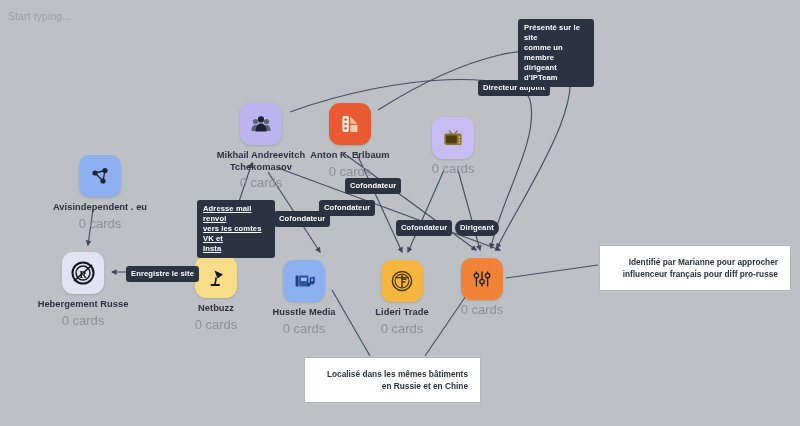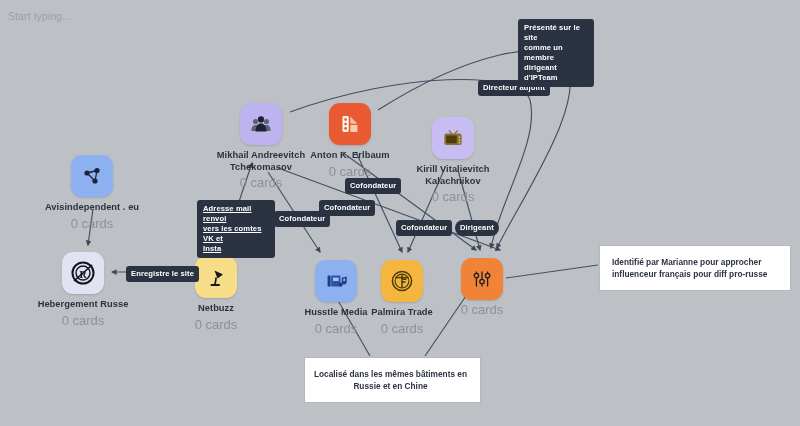--- a/index.html
+++ b/index.html
@@ -82,21 +82,21 @@
     position: absolute;
     background: #ffffff;
     color: #2b3342;
     font-size: 8.3px;
     font-weight: bold;
     line-height: 12px;
     padding: 10px 12px;
     z-index: 7;
     box-shadow: 0 0 0 1px rgba(150,155,162,.25);
   }
-  .callout.center { text-align: center; padding-left: 8px; }
+  .callout.center { text-align: right; }
 
   
   svg { display: block; }
 </style>
 </head>
 <body>
 
 <div id="canvas">
 
   <svg id="edges" viewBox="0 0 800 426">
@@ -132,21 +132,21 @@
       <path d="M 506 278 L 598 265"></path>
 
       <path d="M 332 290 L 370 356"></path>
 
       <path d="M 470 290 L 425 356"></path>
     </g>
   </svg>
 
   <div class="placeholder-text">Start typing...</div>
 
-  <div class="node" style="left:92px; top:155px;">
+  <div class="node" style="left:100px; top:155px;">
     <div class="tile" style="background:#8cb0f0;">
       <span>
         <svg width="24" height="24" viewBox="0 0 24 24">
           <circle cx="7" cy="9" r="2.6" fill="#1d2433"></circle>
           <circle cx="17" cy="6.5" r="2.6" fill="#1d2433"></circle>
           <circle cx="15" cy="17" r="2.6" fill="#1d2433"></circle>
           <path d="M7 9 L17 6.5 M17 6.5 L15 17 M15 17 L7 9" stroke="#1d2433" stroke-width="1.3" fill="none"></path>
         </svg>
       </span>
     </div>
@@ -223,25 +223,24 @@
         <svg width="24" height="24" viewBox="0 0 24 24">
           <path d="M8 4.5 L11 8 M16.5 4.5 L13.5 8" stroke="#6d5a1d" stroke-width="1.1" fill="none"></path>
           <rect x="3.4" y="7.6" width="17.2" height="11.4" rx="1.8" fill="#8a7226"></rect>
           <rect x="5.2" y="9.4" width="10.6" height="7.9" rx="1" fill="#4a3d10"></rect>
           <circle cx="18.4" cy="11.2" r="0.85" fill="#d8c88d"></circle>
           <circle cx="18.4" cy="14" r="0.85" fill="#d8c88d"></circle>
           <circle cx="18.4" cy="16.7" r="0.85" fill="#d8c88d"></circle>
         </svg>
       </span>
     </div>
-    <div class="nlabel">Kirill Vitalievitch Kalachnikov</div>
-    <div class="ncards">0 cards</div>
-  </div>
-
-  <div class="node" style="left:336px; top:260px;">
+    <div class="ncards">0 cards</div>
+  </div>
+
+  <div class="node" style="left:304px; top:260px;">
     <div class="tile" style="background:#8cb0f0;">
       <span>
         <svg width="24" height="24" viewBox="0 0 24 24">
           <rect x="3.6" y="6.4" width="3" height="11.2" rx="0.6" fill="#1e3f86"></rect>
           <rect x="7.2" y="6.4" width="9.2" height="11.2" rx="1" fill="#2a55a8"></rect>
           <rect x="9" y="8.6" width="5.6" height="3.4" fill="#a8c2f2"></rect>
           <circle cx="16.6" cy="15.6" r="2.1" fill="#1e3f86"></circle>
           <circle cx="20.4" cy="13.8" r="1.8" fill="#1e3f86"></circle>
           <path d="M18.5 15.6 L18.5 9.4 L22 8.4 L22 13.8" fill="none" stroke="#1e3f86" stroke-width="1.5"></path>
         </svg>
@@ -256,21 +255,21 @@
       <span>
         <svg width="26" height="26" viewBox="0 0 26 26">
           <circle cx="13" cy="13" r="9.6" fill="none" stroke="#4c3a07" stroke-width="1.5"></circle>
           <circle cx="13" cy="13" r="6.9" fill="none" stroke="#4c3a07" stroke-width="1.1"></circle>
           <path d="M6.3 9.6 L19.7 9.6" stroke="#4c3a07" stroke-width="1.5"></path>
           <path d="M13 6.6 L13 19.6" stroke="#4c3a07" stroke-width="1.5"></path>
           <path d="M13 11.2 L17.4 11.2 M13 14 L16.6 14" stroke="#4c3a07" stroke-width="1.4"></path>
         </svg>
       </span>
     </div>
-    <div class="nlabel">Palmira Trade</div>
+    <div class="nlabel">Lideri Trade</div>
     <div class="ncards">0 cards</div>
   </div>
 
   <div class="node" style="left:482px; top:258px;">
     <div class="tile" style="background:#f18339;">
       <span>
         <svg width="24" height="24" viewBox="0 0 24 24">
           <path d="M6.4 4.5 L6.4 19.5 M12 4.5 L12 19.5 M17.6 4.5 L17.6 19.5" stroke="#1b2026" stroke-width="1.3"></path>
           <circle cx="6.4" cy="8.6" r="2.2" fill="#f18339" stroke="#1b2026" stroke-width="1.3"></circle>
           <circle cx="12" cy="14.6" r="2.2" fill="#f18339" stroke="#1b2026" stroke-width="1.3"></circle>
@@ -296,17 +295,17 @@
   <div class="chip" style="left:396px; top:220px;">Cofondateur</div>
 
   <div class="chip" style="left:455px; top:220px;border-radius:8px;">Dirigeant</div>
 
   <div class="chip" style="left:478px; top:80px;">Directeur adjoint</div>
 
   <div class="chip multi" style="left:518px; top:19px; width:76px;">Présenté sur le site
 comme un membre
 dirigeant d'IPTeam</div>
 
-  <div class="callout" style="left:600px; top:246px; width:190px;">Identifié par Marianne pour approcher influenceur français pour diff pro-russe</div>
+  <div class="callout" style="left:600px; top:246px; width:190px;text-align:right;">Identifié par Marianne pour approcher influenceur français pour diff pro-russe</div>
 
   <div class="callout center" style="left:305px; top:358px; width:175px;">Localisé dans les mêmes bâtiments en Russie et en Chine</div>
 
 </div>
 
 </body></html>

